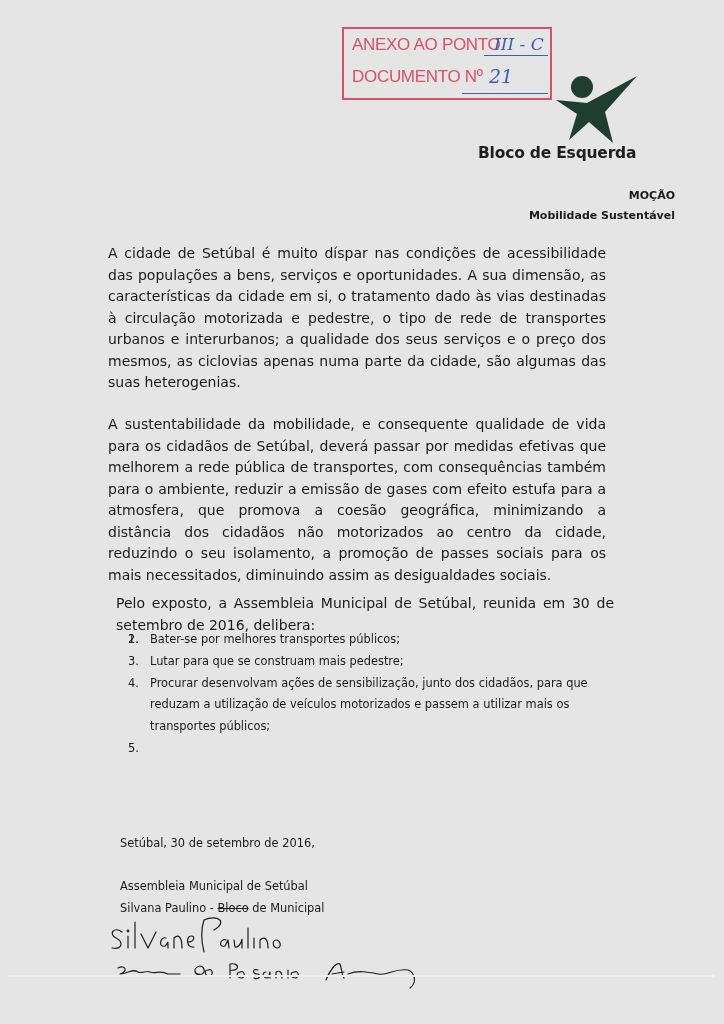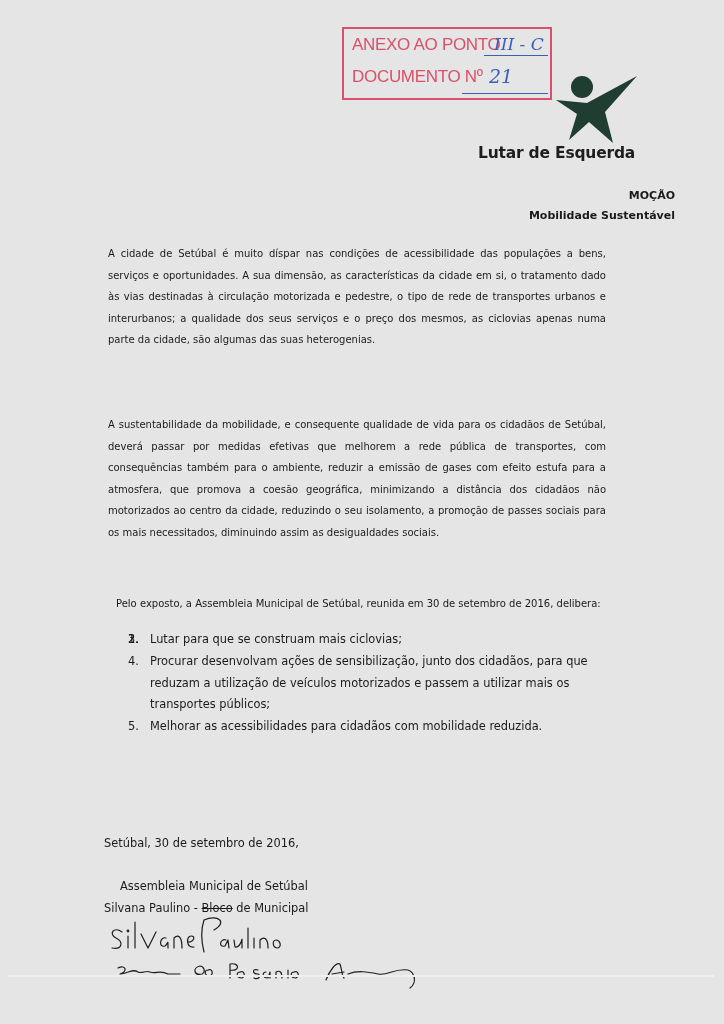--- a/index.html
+++ b/index.html
@@ -26,34 +26,34 @@
     .logo { position: absolute; left: 553px; top: 70px; width: 88px; height: 74px; }
     .brand { position: absolute; left: 478px; top: 144px; font-family: "DejaVu Sans", sans-serif;
              font-weight: bold; font-size: 15.5px; color: #1d1d1d; letter-spacing: -0.2px; white-space: nowrap; }
 
     
     .title { position: absolute; left: 0; width: 675px; text-align: right; font-weight: bold;
              font-size: 11px; color: #1a1a1a; }
     .title.t1 { top: 189px; }
     .title.t2 { top: 209px; }
 
-    .para { position: absolute; left: 108px; width: 498px; font-size: 10px; line-height: 21.5px;
+    .para { position: absolute; left: 108px; width: 498px; font-size: 14px; line-height: 21.5px;
             text-align: justify; color: #1a1a1a; }
     .para.p1 { top: 243px; }
     .para.p2 { top: 414px; }
     .para.p3 { top: 585px; }
 
     .list { position: absolute; left: 128px; top: 629px; width: 470px; margin: 0; padding: 0; list-style: none;
             font-size: 11.4px; line-height: 21.8px; color: #1a1a1a; }
     .list li { position: relative; padding-left: 22px; }
     .list .num { position: absolute; left: 0; top: 0; }
 
-    .closing { position: absolute; left: 104px; font-size: 11.4px; color: #1a1a1a; white-space: nowrap; }
+    .closing { position: absolute; left: 120px; font-size: 11.4px; color: #1a1a1a; white-space: nowrap; }
     .closing.c1 { top: 836px; }
-    .closing.c2 { top: 879px; margin-left: 16px; }
+    .closing.c2 { top: 879px; }
     .closing.c3 { top: 901px; }
     .strike { text-decoration: line-through; }
 
     .signature { position: absolute; left: 108px; top: 912px; width: 420px; height: 80px; }
 
     .scan-line { position: absolute; left: 8px; top: 975px; width: 706px; height: 2px; background: #f3eee6; }
   </style>
 </head>
 <body>
 
@@ -65,35 +65,35 @@
     <div class="stamp-underline u1"></div>
     <div class="stamp-line l2">DOCUMENTO Nº</div>
     <div class="stamp-hand h2">21</div>
     <div class="stamp-underline u2"></div>
   </div>
 
   <svg class="logo" viewBox="0 0 88 74">
     <circle cx="29" cy="17" r="11" fill="#1f3d31"></circle>
     <polygon fill="#1f3d31" points="3,30 34,33 84,6 52,42 60,73 36,52 16,70 24,44"></polygon>
   </svg>
-  <div class="brand">Lutar de Esquerda</div>
+  <div class="brand">Bloco de Esquerda</div>
 
   <div class="title t1">MOÇÃO</div>
   <div class="title t2">Mobilidade Sustentável</div>
 
   <p class="para p1" style="margin:0">A cidade de Setúbal é muito díspar nas condições de acessibilidade das populações a bens, serviços e oportunidades. A sua dimensão, as características da cidade em si, o tratamento dado às vias destinadas à circulação motorizada e pedestre, o tipo de rede de transportes urbanos e interurbanos; a qualidade dos seus serviços e o preço dos mesmos, as ciclovias apenas numa parte da cidade, são algumas das suas heterogenias.</p>
   <p class="para p2" style="margin:0">A sustentabilidade da mobilidade, e consequente qualidade de vida para os cidadãos de Setúbal, deverá passar por medidas efetivas que melhorem a rede pública de transportes, com consequências também para o ambiente, reduzir a emissão de gases com efeito estufa para a atmosfera, que promova a coesão geográfica, minimizando a distância dos cidadãos não motorizados ao centro da cidade, reduzindo o seu isolamento, a promoção de passes sociais para os mais necessitados, diminuindo assim as desigualdades sociais.</p>
   <p class="para p3" style="margin:8px">Pelo exposto, a Assembleia Municipal de Setúbal, reunida em 30 de setembro de 2016, delibera:</p>
 
   <ol class="list">
     <li><span class="num">1.</span></li>
-    <li><span class="num">2.</span></li>
-    <li><span class="num">3.</span><span>Lutar para que se construam mais ciclovias;</span></li>
+    <li><span class="num">2.</span><span>Bater-se por melhores transportes públicos;</span></li>
+    <li><span class="num">3.</span><span>Lutar para que se construam mais pedestre;</span></li>
     <li><span class="num">4.</span><span>Procurar desenvolvam ações de sensibilização, junto dos cidadãos, para que reduzam a utilização de veículos motorizados e passem a utilizar mais os transportes públicos;</span></li>
-    <li><span class="num">5.</span><span>Melhorar as acessibilidades para cidadãos com mobilidade reduzida.</span></li>
+    <li><span class="num">5.</span></li>
   </ol>
 
   <div class="closing c1">Setúbal, 30 de setembro de 2016,</div>
   <div class="closing c2">Assembleia Municipal de Setúbal</div>
   <div class="closing c3"><span>Silvana Paulino - </span><span class="strike">Bloco</span><span> de Municipal</span></div>
 
   <svg class="signature" viewBox="0 0 420 80" fill="none" stroke="#1e1e1e" stroke-width="1.2" stroke-linecap="round" stroke-linejoin="round">
     <title>Silvana Paulino</title>
 
     <path d="M14,20 C6,14 0,22 8,26 C16,30 14,38 4,36"></path>

